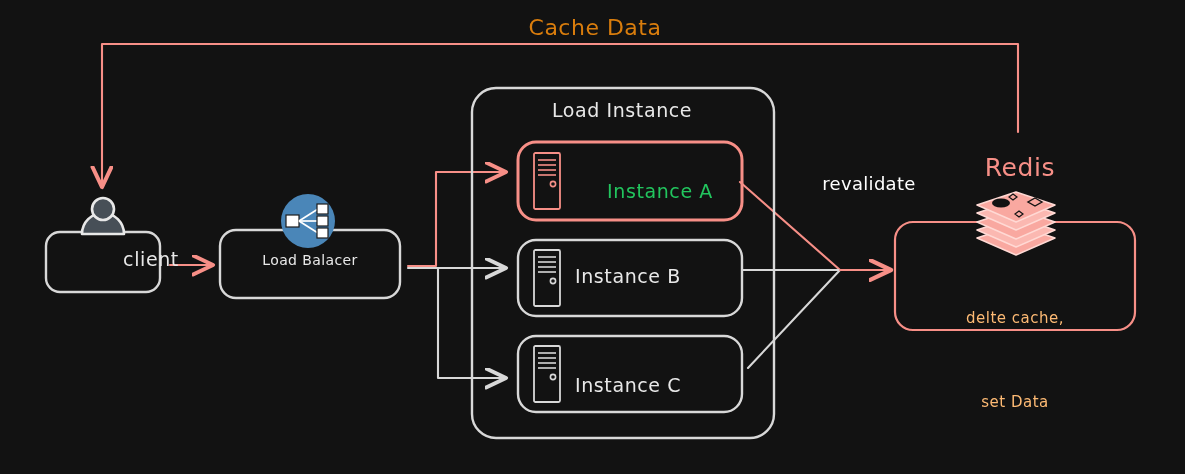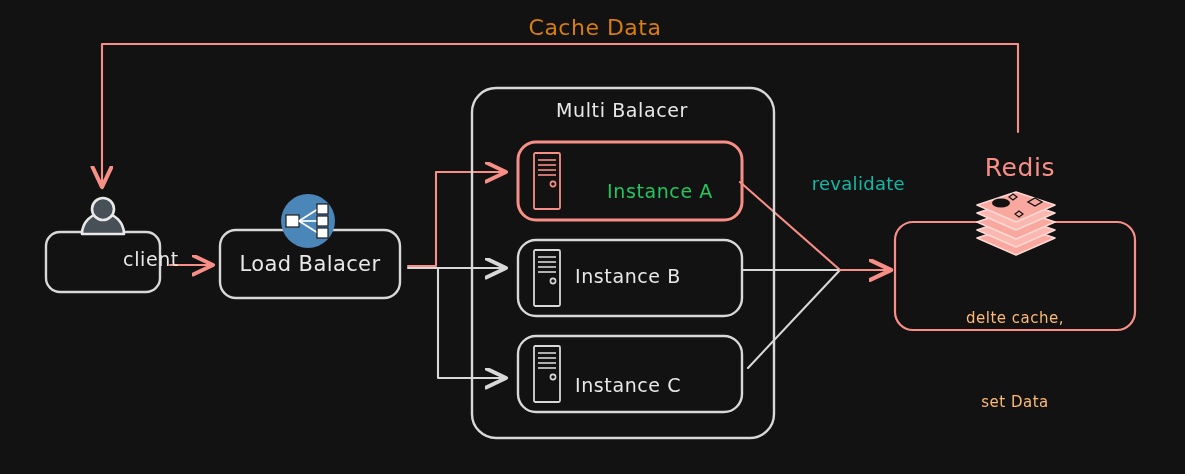--- a/index.html
+++ b/index.html
@@ -28,21 +28,21 @@
     font-family: "DejaVu Sans", sans-serif;
     pointer-events: none;
     white-space: pre;
   }
   #client-label {
     left: 46px; top: 248px; width: 114px;
     color: #e8e8e8; font-size: 19px; letter-spacing: 0.6px; margin-left: 48px;
   }
   #lb-label {
     left: 220px; top: 252px; width: 180px;
-    color: #e8e8e8; font-size: 21px; letter-spacing: 0.4px;
+    color: #e8e8e8; font-size: 14px; letter-spacing: 0.4px;
   }
   
   #group-title {
     left: 472px; top: 99px; width: 300px;
     color: #e8e8e8; font-size: 19px; letter-spacing: 0.6px;
   }
   .inst-label {
     font-size: 19px; letter-spacing: 0.6px;
   }
   #inst-a-label { left: 575px; top: 180px; width: 170px; text-align: center; color: #22c55e; }
@@ -56,22 +56,22 @@
   #redis-body {
     left: 900px; top: 248px; width: 230px;
     color: #fdba74; font-size: 15px; line-height: 28px; letter-spacing: 0.5px;
   }
   
   #cache-data-label {
     left: 455px; top: 15px; width: 280px;
     color: #d97d0d; font-size: 22px; letter-spacing: 0.5px;
   }
   #revalidate-label {
-    left: 775px; top: 173px; width: 130px; text-align: right;
-    color: #14b8a6; font-size: 18px; letter-spacing: 0.3px;
+    left: 775px; top: 173px; width: 130px; text-align: center;
+    color: #ffffff; font-size: 18px; letter-spacing: 0.3px; padding-left: 29px;
   }
 </style>
 </head>
 <body>
 
 <div id="canvas">
 
   <svg class="layer" viewBox="0 0 1185 474">
     <defs>
       <marker id="ah-salmon" markerWidth="12" markerHeight="12" refX="9.5" refY="5" orient="auto">
@@ -178,21 +178,21 @@
       <path d="M1035,198 l7,4 -7,4 -7,-4 z" fill="none" stroke="#121212" stroke-width="1.4"></path>
       <path d="M1013,194 l4,3 -4,3 -4,-3 z" fill="none" stroke="#121212" stroke-width="1.2"></path>
       <path d="M1019,211 l4,3 -4,3 -4,-3 z" fill="none" stroke="#121212" stroke-width="1.2"></path>
     </g>
   </svg>
 
   <div class="node-label" id="client-label">client</div>
 
   <div class="node-label" id="lb-label">Load Balacer</div>
 
-  <div class="node-label" id="group-title">Multi Balacer</div>
+  <div class="node-label" id="group-title">Load Instance</div>
 
   <div class="node-label inst-label" id="inst-a-label">Instance A</div>
   <div class="node-label inst-label" id="inst-b-label">Instance B</div>
   <div class="node-label inst-label" id="inst-c-label">Instance C</div>
 
   <div class="node-label" id="redis-title">Redis</div>
   <div class="node-label" id="redis-body">
     <div>delte cache,</div>
     <div>set Data</div>
   </div>

